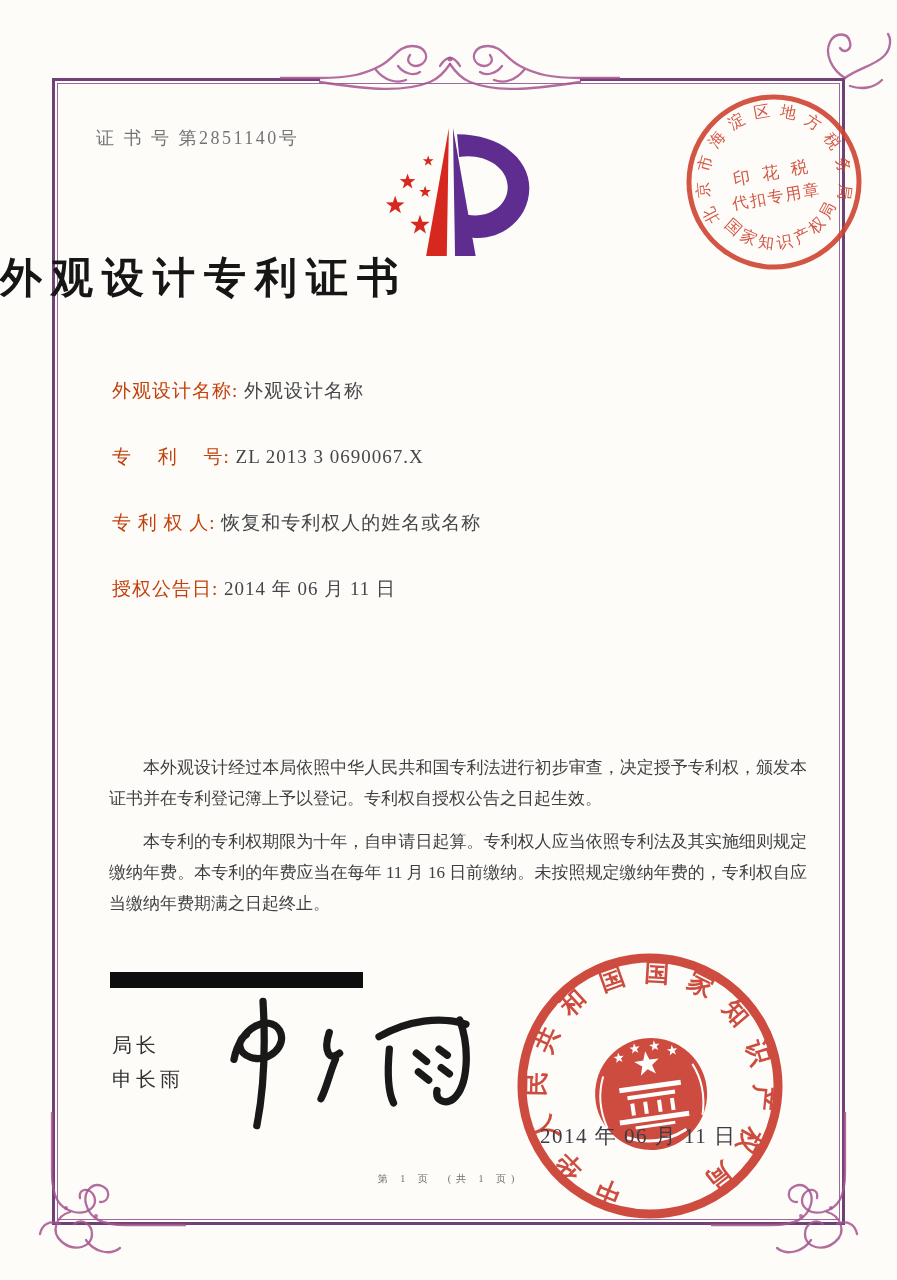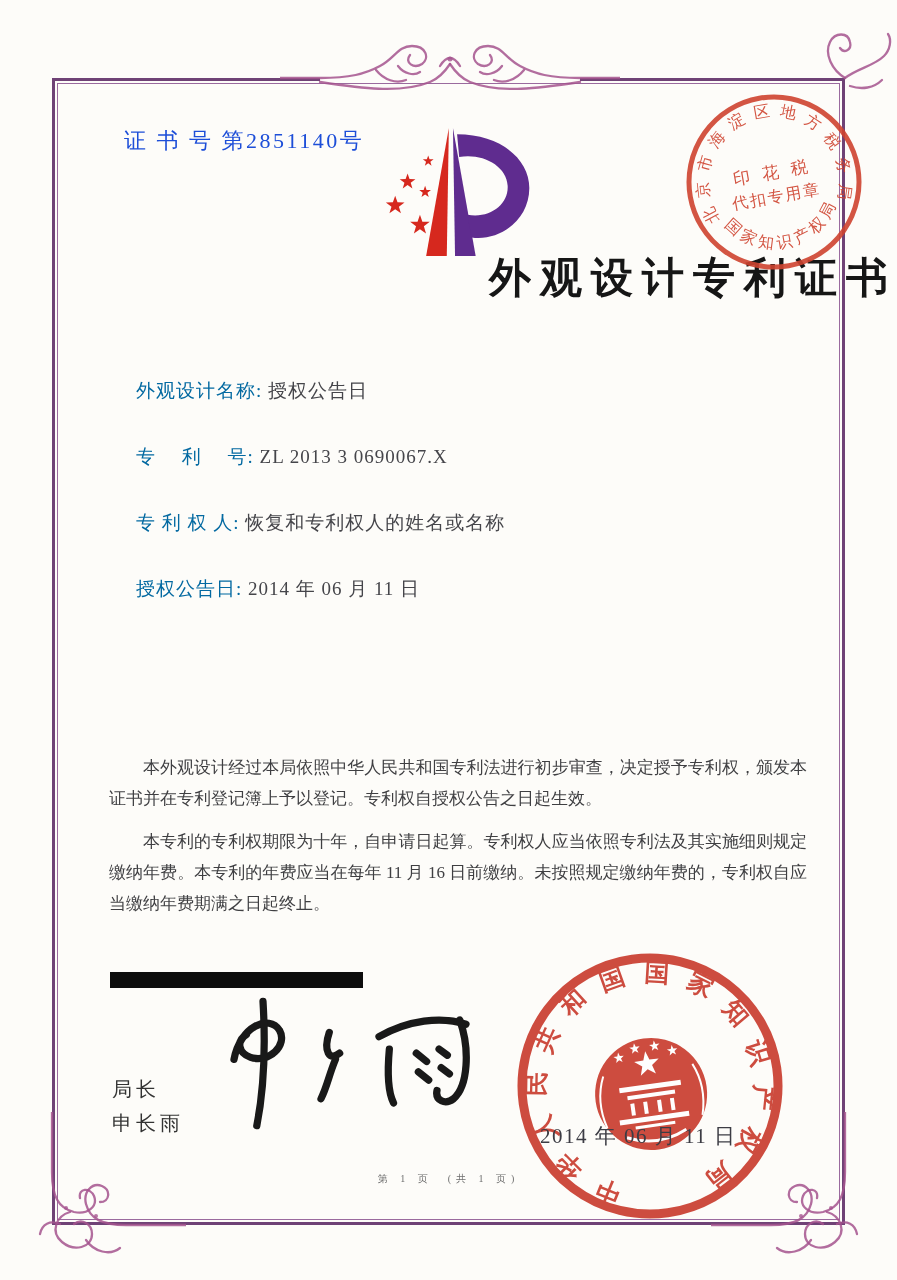--- a/index.html
+++ b/index.html
@@ -16,38 +16,38 @@
   .frame-inner{
     position:absolute;left:2px;top:2px;right:2px;bottom:2px;
     border:1px solid #9a6a9e;
   }
   .orn{position:absolute;pointer-events:none;}
   .orn path{fill:none;stroke:#a4548e;stroke-width:2.3;stroke-linecap:round;opacity:.85;}
   .orn circle{fill:#a4548e;opacity:.8;}
 
   .cert-no{
     position:absolute;left:96px;top:126px;
-    font-size:22px;letter-spacing:2.5px;color:#1d4ed8;white-space:pre;margin-left:28px;
+    font-size:18px;letter-spacing:2.5px;color:#737373;white-space:pre;
   }
   .logo{position:absolute;left:366px;top:126px;}
   .title{
-    position:absolute;left:0;top:250px;width:100%;text-align:right;
+    position:absolute;left:0;top:250px;width:100%;text-align:left;
     font-size:42px;font-weight:700;letter-spacing:9px;color:#161616;
   }
   .fields{position:absolute;left:112px;top:378px;width:660px;}
   .field-row{height:23px;margin-bottom:43px;font-size:19px;color:#4f4f52;letter-spacing:1px;white-space:pre-wrap;}
-  .field-row .lab{color:#0369a1;margin-left:24px;}
+  .field-row .lab{color:#c2410c;}
   .field-row .val{color:#45454a;}
   .body-text{
     position:absolute;left:97px;top:740px;width:722px;
     font-size:17px;line-height:31px;color:#3f3f42;text-align:justify;
   }
   .body-text p{margin:12px;text-indent:34px;}
   .redact{position:absolute;left:110px;top:972px;width:253px;height:16px;background:#0d0d0d;}
-  .sig-block{position:absolute;left:112px;top:1028px;font-size:20px;color:#333;letter-spacing:4px;line-height:34px;margin-top:44px;}
+  .sig-block{position:absolute;left:112px;top:1028px;font-size:20px;color:#333;letter-spacing:4px;line-height:34px;}
   .signature{position:absolute;left:205px;top:995px;}
   .signature path{fill:none;stroke:#191919;stroke-width:7;stroke-linecap:round;stroke-linejoin:round;}
   .main-seal{position:absolute;left:512px;top:948px;opacity:.9;}
   .sealfont{font-family:"Liberation Serif","DejaVu Serif",serif;}
   .seal-date{
     position:absolute;left:540px;top:1122px;font-size:21px;color:#3c3c44;
     letter-spacing:1.5px;white-space:pre;z-index:5;
   }
   .tax-stamp{position:absolute;left:676px;top:84px;opacity:.9;}
   .footer{
@@ -126,21 +126,21 @@
       <use href="#star5" transform="translate(52,96) scale(1.0)"></use>
     </g>
     <polygon points="80,2 78,126 58,126" fill="#d6281e"></polygon>
     <polygon points="84,2 106,126 86,126" fill="#5f2c8f"></polygon>
     <path d="M88,8 C130,8 158,32 158,60 C158,92 128,112 102,108 L98,86 C120,90 138,76 137,58 C136,38 112,26 90,30 Z" fill="#5f2c8f"></path>
   </svg>
 
   <div class="title">外观设计专利证书</div>
 
   <div class="fields">
-    <div class="field-row"><span class="lab">外观设计名称: </span><span class="val">授权公告日</span></div>
+    <div class="field-row"><span class="lab">外观设计名称: </span><span class="val">外观设计名称</span></div>
     <div class="field-row"><span class="lab">专　 利　 号: </span><span class="val">ZL 2013 3 0690067.X</span></div>
     <div class="field-row"><span class="lab">专 利 权 人: </span><span class="val">恢复和专利权人的姓名或名称</span></div>
     <div class="field-row"><span class="lab">授权公告日: </span><span class="val">2014 年 06 月 11 日</span></div>
   </div>
 
   <div class="body-text">
     <p>本外观设计经过本局依照中华人民共和国专利法进行初步审查，决定授予专利权，颁发本证书并在专利登记簿上予以登记。专利权自授权公告之日起生效。</p>
     <p>本专利的专利权期限为十年，自申请日起算。专利权人应当依照专利法及其实施细则规定缴纳年费。本专利的年费应当在每年 11 月 16 日前缴纳。未按照规定缴纳年费的，专利权自应当缴纳年费期满之日起终止。</p>
   </div>
 

